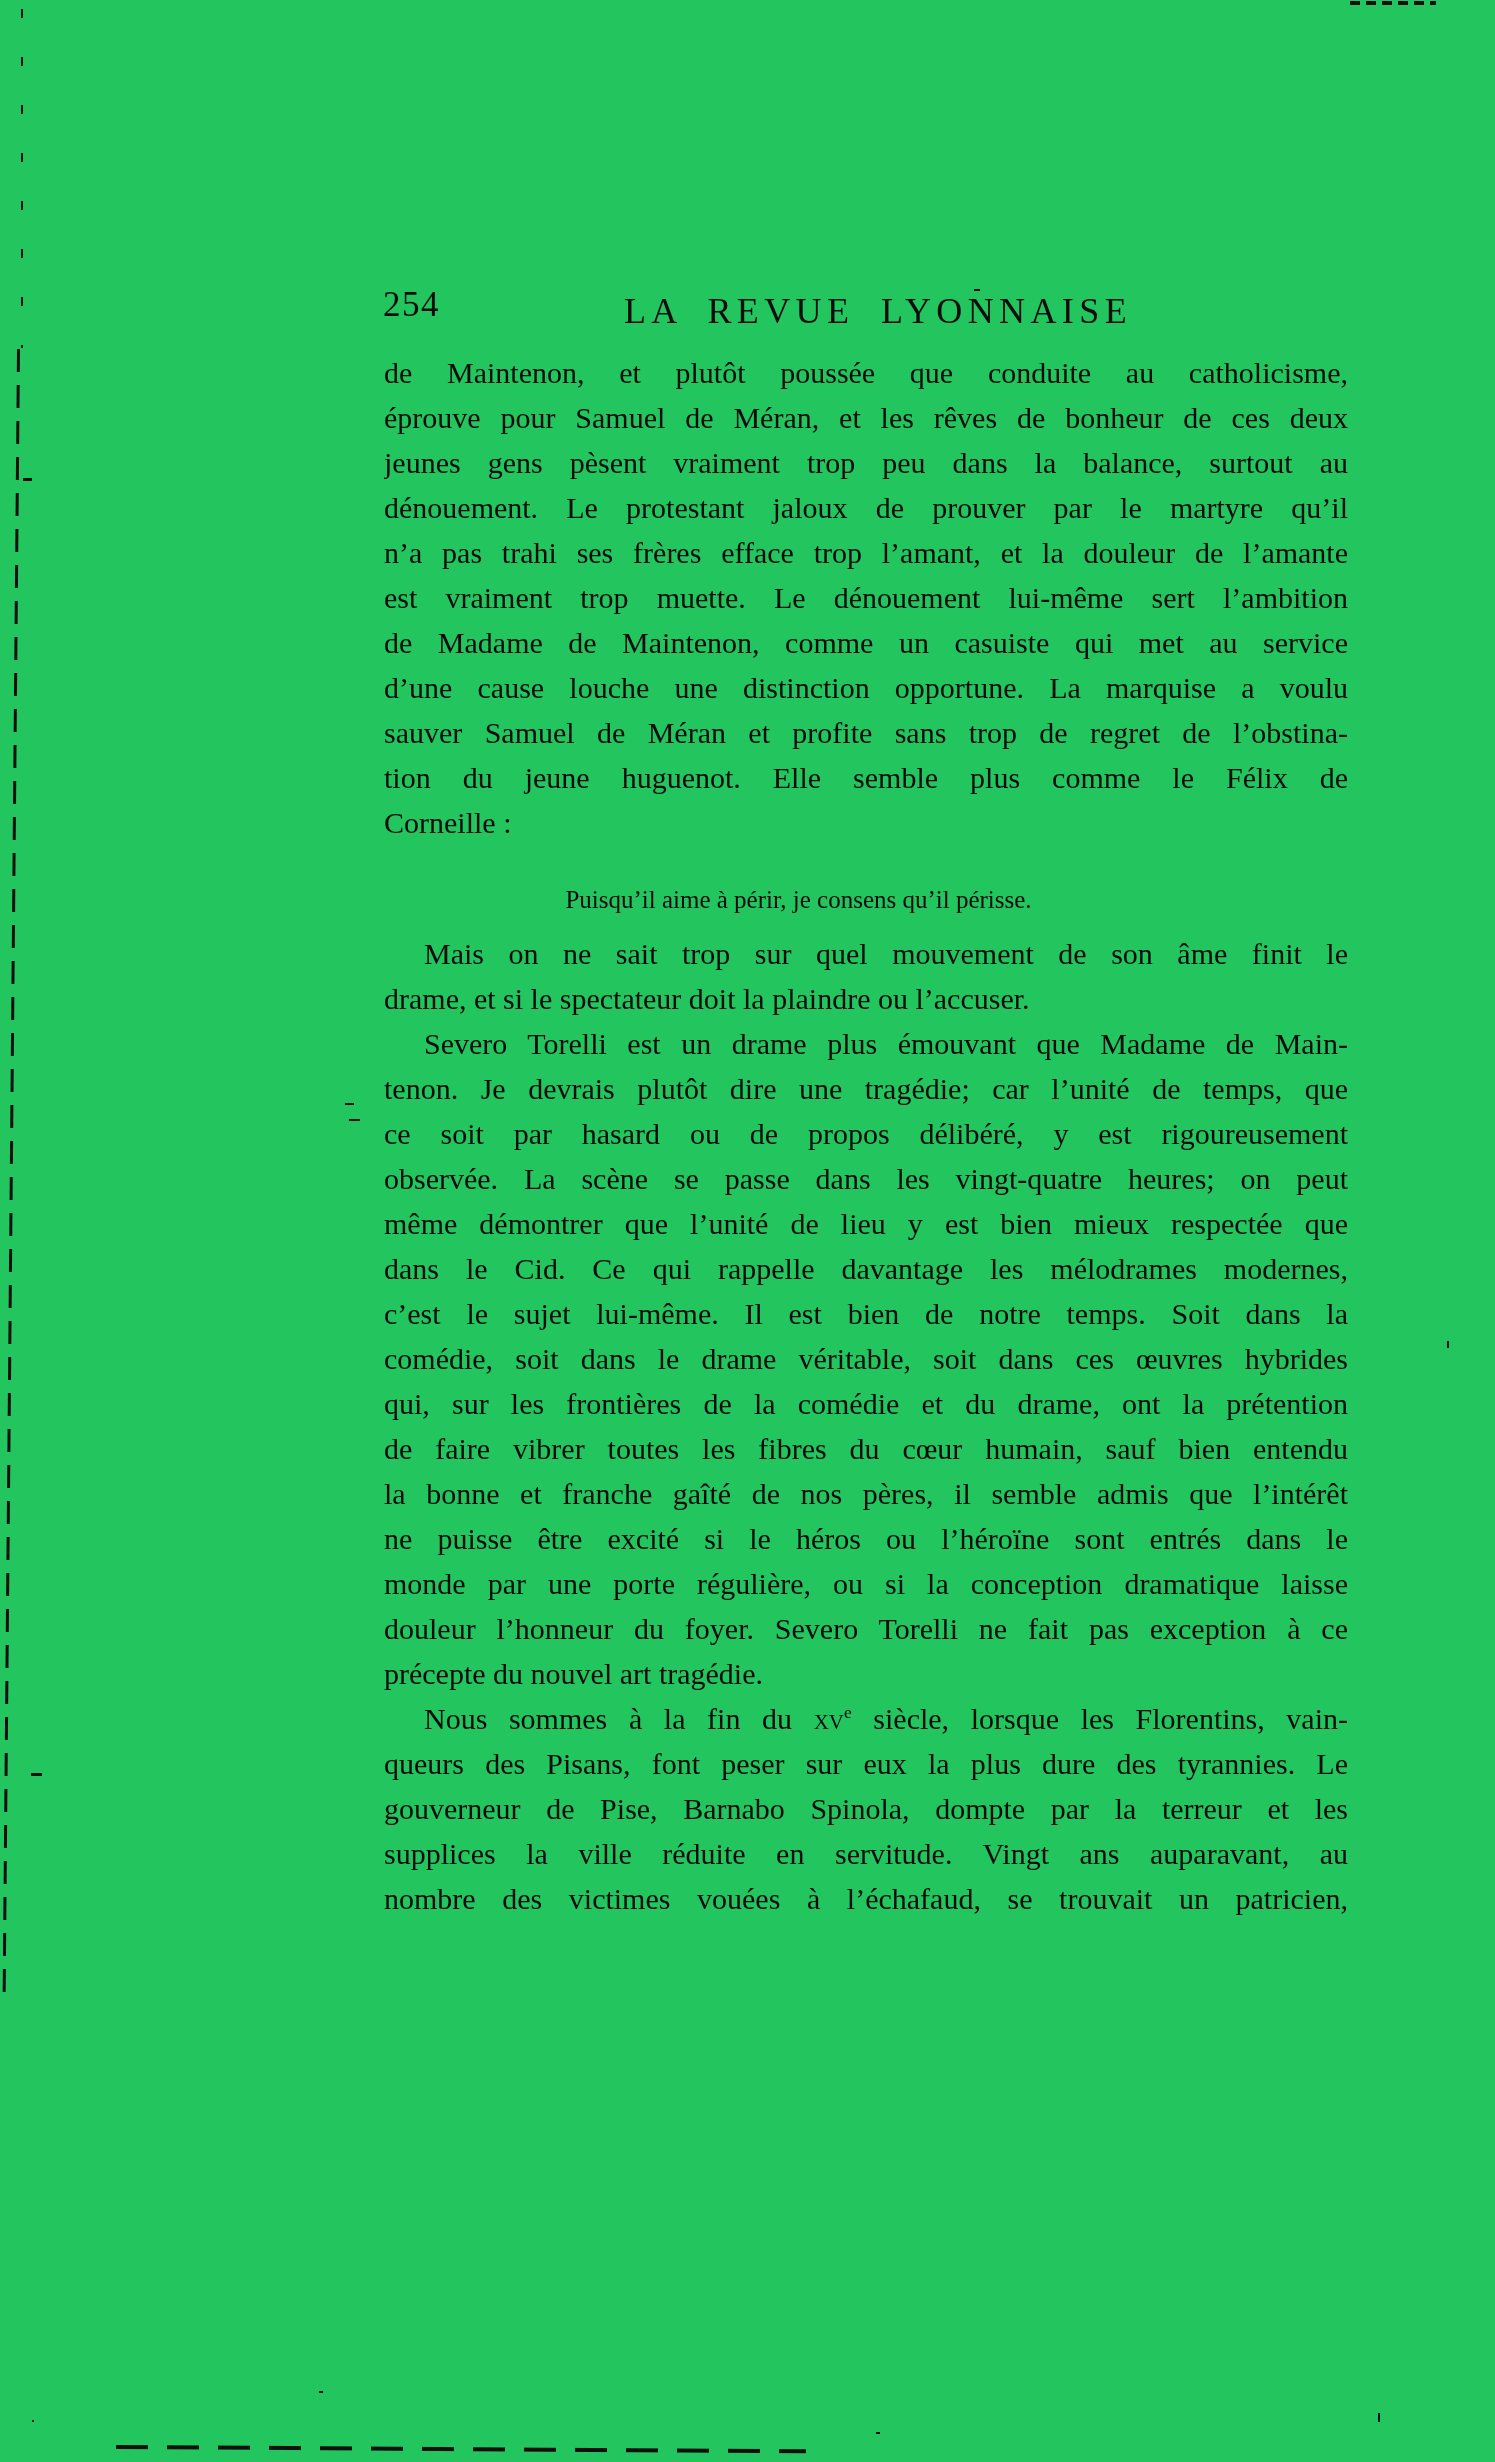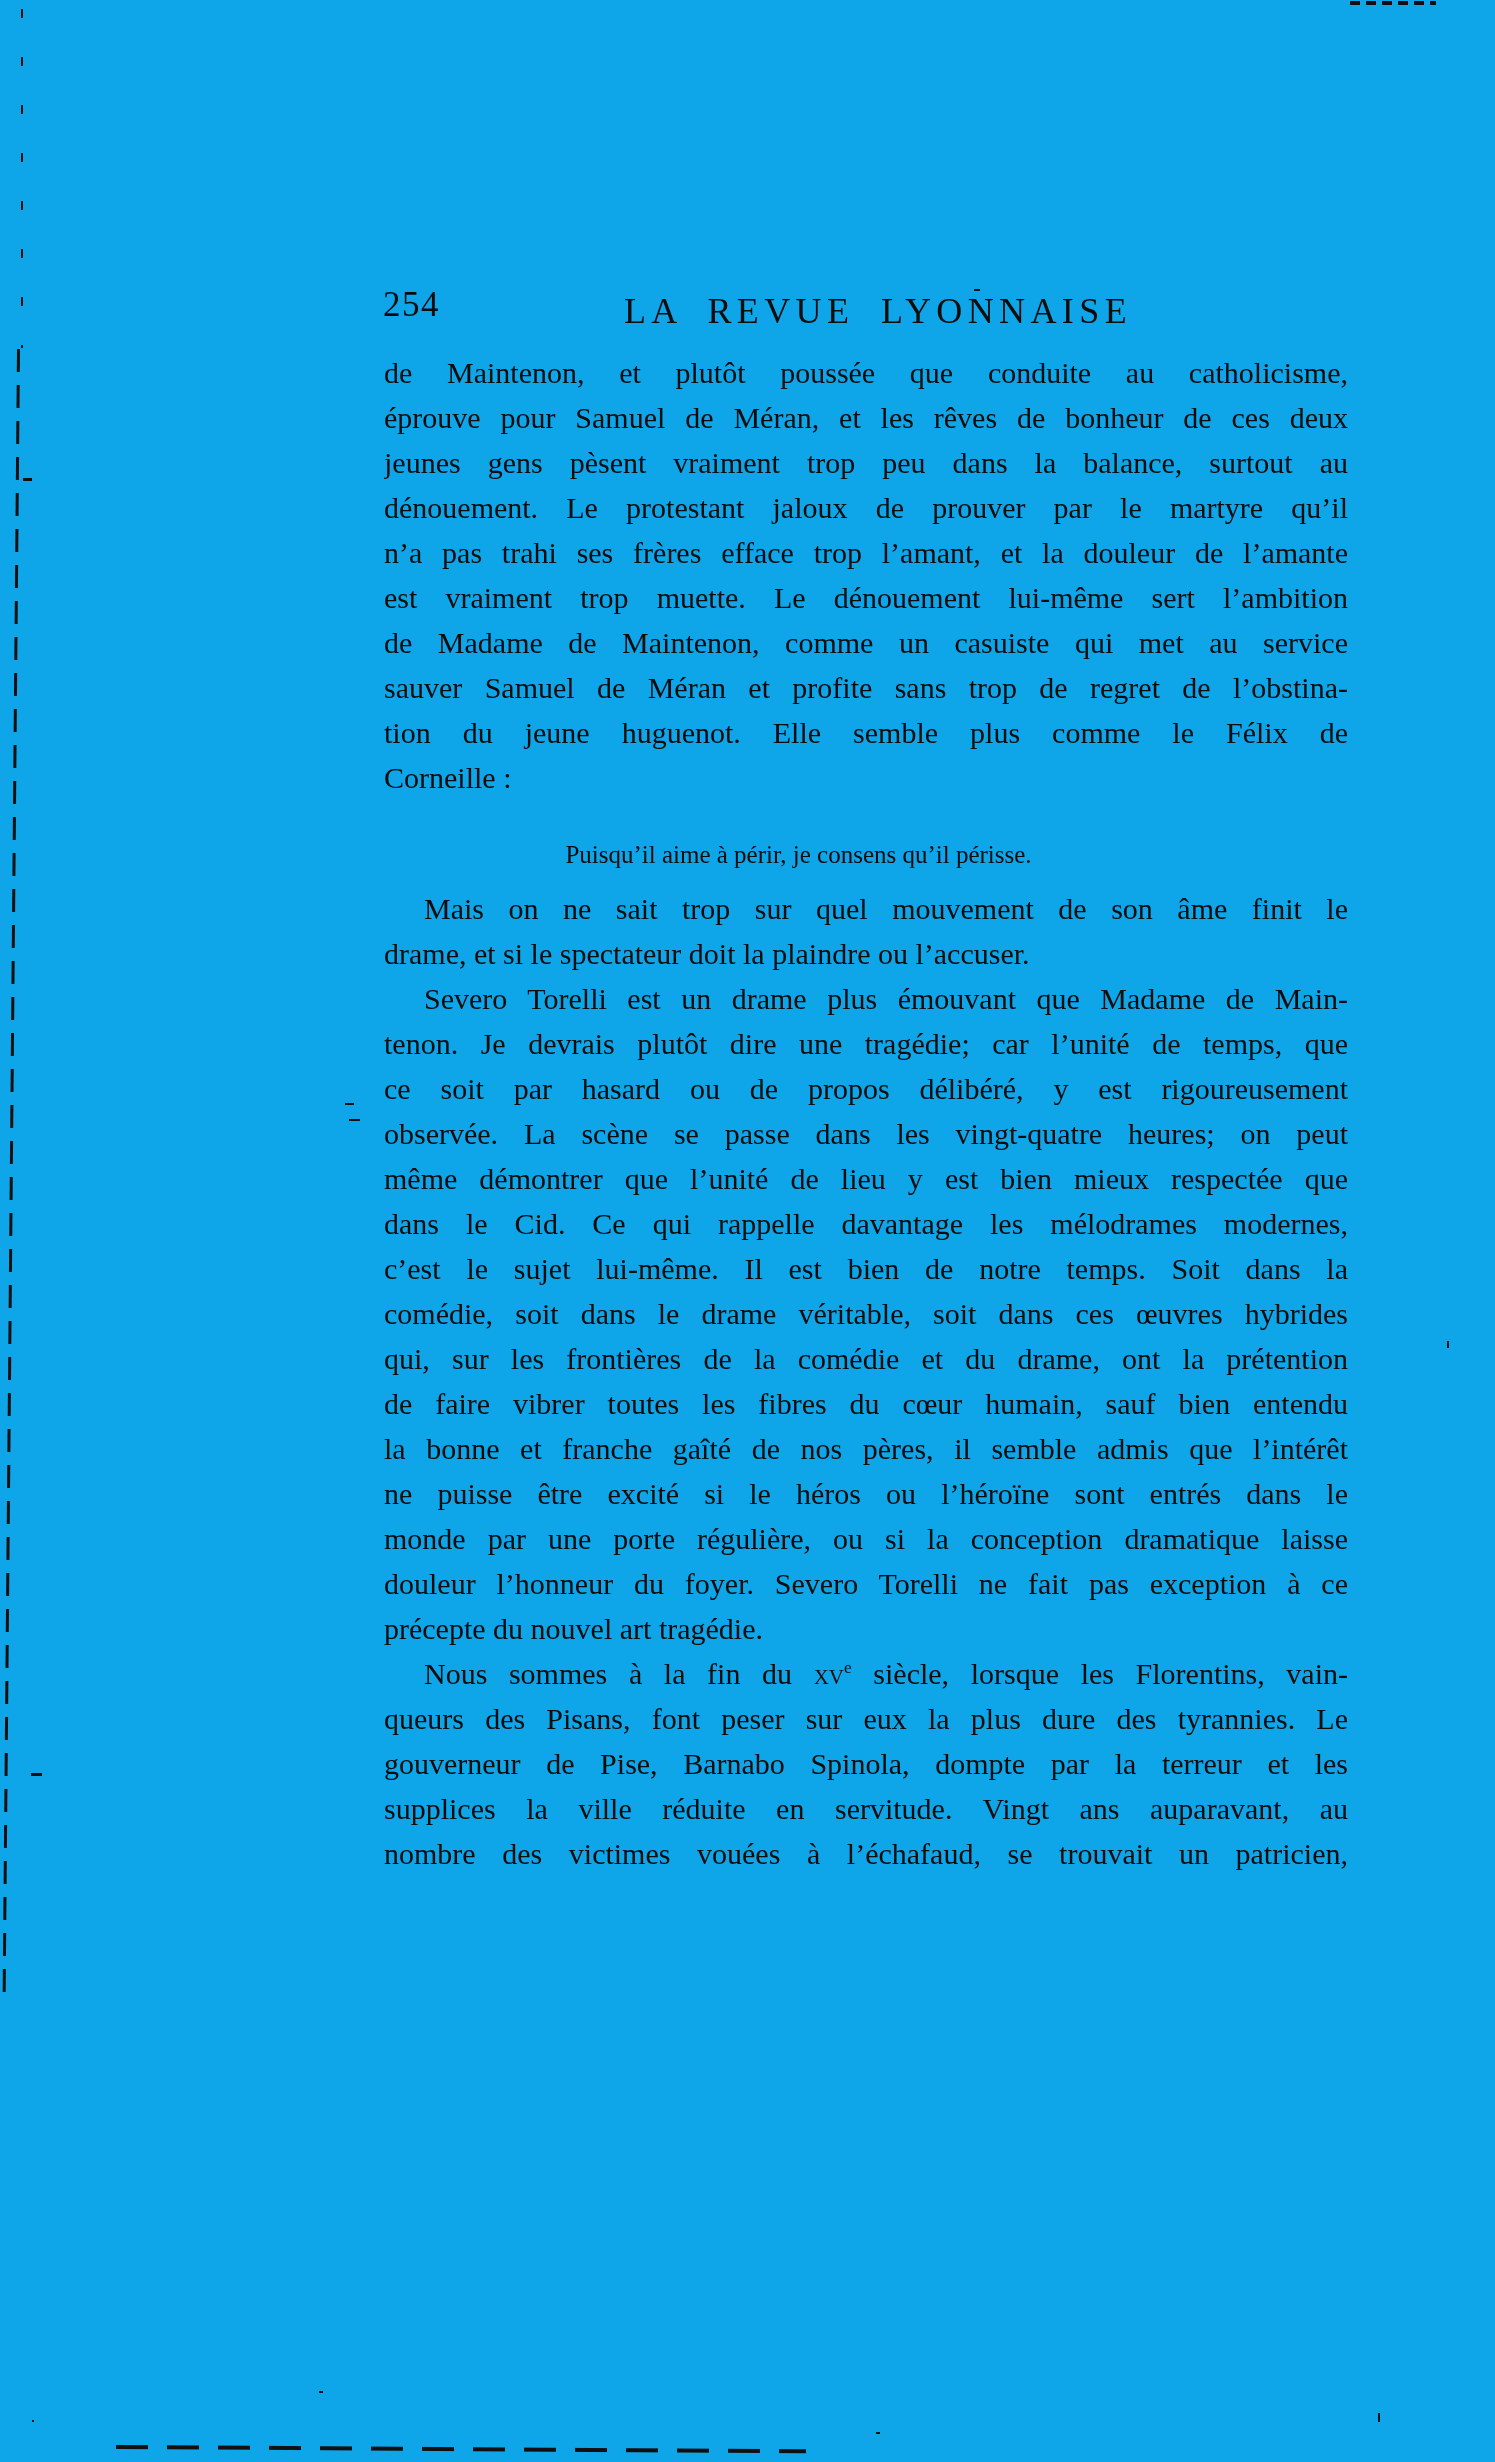--- a/index.html
+++ b/index.html
@@ -1,20 +1,20 @@
 <!DOCTYPE html>
 <html style="font-size:12.3px"><head>
 <meta charset="utf-8">
 <style>
   html, body { margin: 0; padding: 0; background: #e8e8e8; }
   #page {
     position: relative;
     width: 1495px;
     height: 2462px;
-    background: #0ea5e9;
+    background: #22c55e;
     color: #0c0c0c;
     font-family: "Liberation Serif", "DejaVu Serif", serif;
     overflow: hidden;
   }
 
   
   #folio {
     position: absolute;
     left: 383px;
     top: 287px;
@@ -102,20 +102,21 @@
 
   <div id="textcol">
       <div class="para">
         <div class="line"><span>de Maintenon, et plutôt poussée que conduite au catholicisme,</span></div>
         <div class="line"><span>éprouve pour Samuel de Méran, et les rêves de bonheur de ces deux</span></div>
         <div class="line"><span>jeunes gens pèsent vraiment trop peu dans la balance, surtout au</span></div>
         <div class="line"><span>dénouement. Le protestant jaloux de prouver par le martyre qu’il</span></div>
         <div class="line"><span>n’a pas trahi ses frères efface trop l’amant, et la douleur de l’amante</span></div>
         <div class="line"><span>est vraiment trop muette. Le dénouement lui-même sert l’ambition</span></div>
         <div class="line"><span>de Madame de Maintenon, comme un casuiste qui met au service</span></div>
+        <div class="line"><span>d’une cause louche une distinction opportune. La marquise a voulu</span></div>
         <div class="line"><span>sauver Samuel de Méran et profite sans trop de regret de l’obstina-</span></div>
         <div class="line"><span>tion du jeune huguenot. Elle semble plus comme le Félix de</span></div>
         <div class="line left"><span>Corneille :</span></div>
       </div>
       <div class="quote">Puisqu’il aime à périr, je consens qu’il périsse.</div>
       <div class="para">
         <div class="line ind"><span>Mais on ne sait trop sur quel mouvement de son âme finit le</span></div>
         <div class="line left"><span>drame, et si le spectateur doit la plaindre ou l’accuser.</span></div>
       </div>
       <div class="para">

